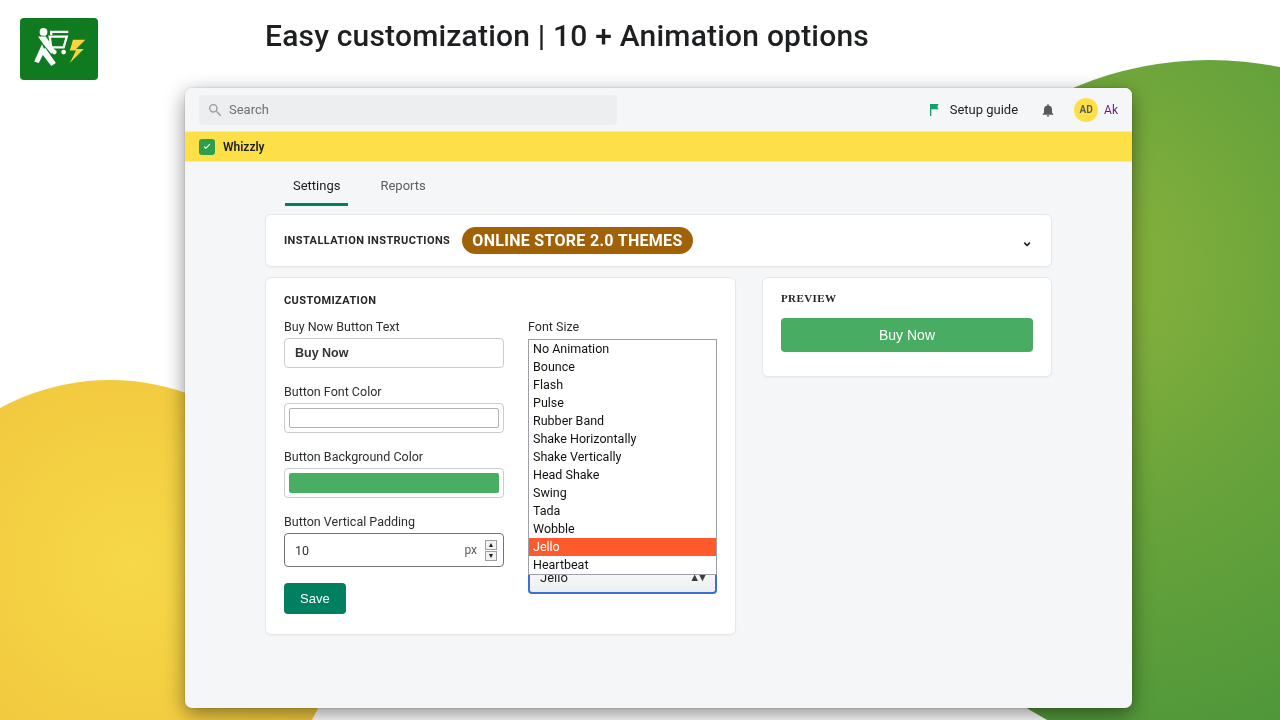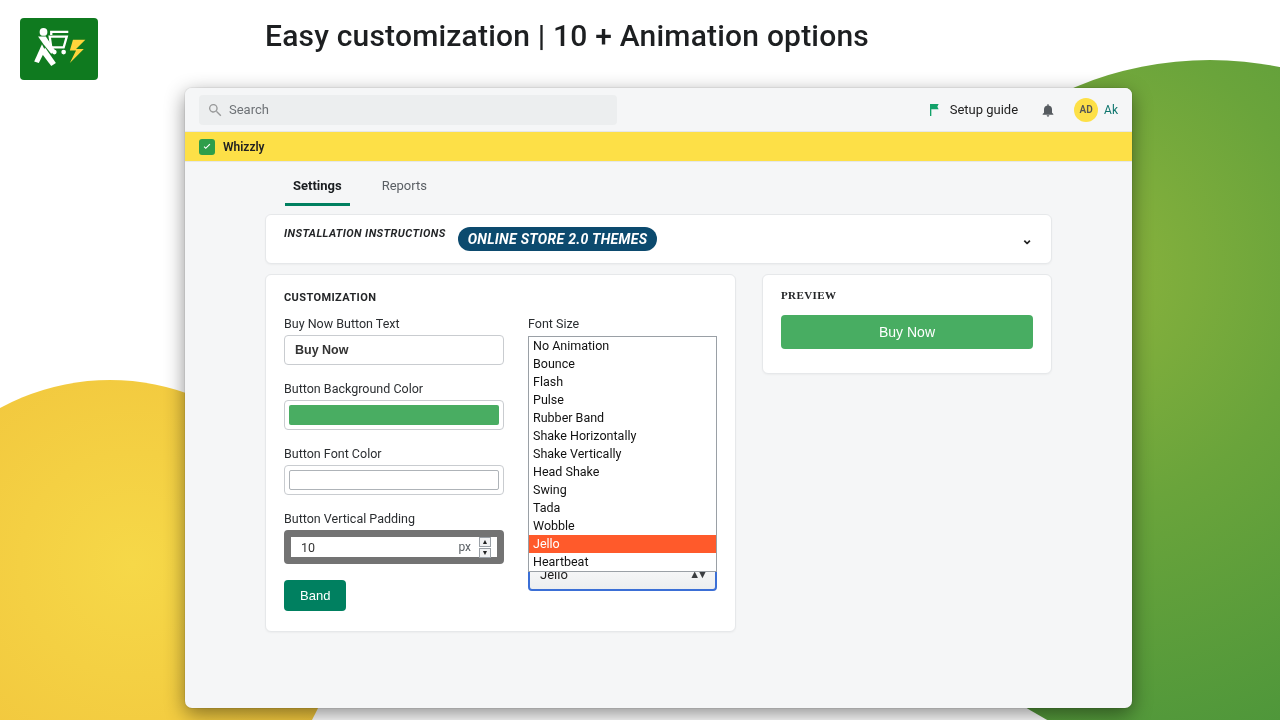--- a/index.html
+++ b/index.html
@@ -32,49 +32,49 @@
   .topbar { display: flex; align-items: center; height: 44px; padding: 0 14px; background: #f5f6f7; border-bottom: 1px solid #e5e7e9; }
   .searchbox { display: flex; align-items: center; background: #eceeef; border-radius: 4px; width: 418px; height: 30px; padding: 0 8px; }
   .searchbox svg { width: 16px; height: 16px; opacity: .55; flex: 0 0 auto; }
   .searchbox .ph { margin-left: 6px; color: #6e7276; font-size: 13px; }
   .topbar-spacer { flex: 1; }
   .guide { display: flex; align-items: center; gap: 6px; font-size: 13px; color: #222; }
   .guide svg { width: 16px; height: 16px; fill: #12a169; }
   .bell { margin-left: 22px; display: flex; align-items: center; }
   .bell svg { width: 16px; height: 16px; fill: #565b60; }
   .avatar { margin-left: 18px; width: 24px; height: 24px; border-radius: 50%; background: #fde047; color: #555; font-size: 10px; display: flex; align-items: center; justify-content: center; font-weight: 600; }
-  .acct { margin-left: 6px; font-size: 12px; color: #0f766e; }
+  .acct { margin-left: 6px; font-size: 12px; color: #701a75; }
   .appbar { display: flex; align-items: center; height: 30px; padding: 0 14px; background: #fde047; border-bottom: 1px solid #e5e7e9; }
   .app-ic { width: 16px; height: 16px; background: #2e9e4a; border-radius: 3px; display: flex; align-items: center; justify-content: center; }
   .app-ic svg { width: 10px; height: 10px; fill: #fff; }
   .app-name { margin-left: 8px; font-size: 12px; font-weight: 600; color: #222; }
   .body { padding: 0 0 20px 0; }
   .tabs { display: flex; align-items: flex-end; gap: 24px; padding: 0 0 0 100px; margin-top: 4px; height: 40px; }
   .tab { font-size: 13px; color: #5a5f64; padding: 10px 8px; cursor: pointer; border-bottom: 3px solid transparent; }
-  .tab.active { color: #1a1d20; border-bottom-color: #008060; font-weight: 700; }
+  .tab.active { color: #1a1d20; border-bottom-color: #008060; font-weight: 400; }
   .cards { padding: 0 80px; }
   .card { background: #fff; border: 1px solid #e6e8ea; border-radius: 6px; box-shadow: 0 1px 2px rgba(0,0,0,.04); }
   .install { display: flex; align-items: center; justify-content: space-between; padding: 12px 18px; margin-top: 8px; }
-  .install-left { display: flex; gap: 12px; font-style: italic; }
+  .install-left { display: flex; align-items: center; gap: 12px; }
   .install-left .ttl { font-size: 11px; font-weight: 700; letter-spacing: .4px; color: #242628; }
-  .pill { background: #0c4a6e; color: #fff; font-size: 14px; font-weight: 700; letter-spacing: .3px; padding: 4px 10px; border-radius: 999px; }
+  .pill { background: #a16207; color: #fff; font-size: 16px; font-weight: 700; letter-spacing: .3px; padding: 4px 10px; border-radius: 999px; }
   .chev { font-size: 14px; font-weight: 800; }
 
   .row2 { display: flex; gap: 26px; margin-top: 10px; align-items: flex-start; }
   .cust { flex: 1; padding: 16px 18px 20px 18px; position: relative; }
   .cust .ttl { font-size: 11px; font-weight: 700; letter-spacing: .4px; color: #242628; margin-bottom: 12px; }
   .cols { display: flex; gap: 24px; }
   .col { flex: 1; }
   .field-label { font-size: 12.5px; color: #2b2e31; margin-bottom: 4px; }
   .txt-input { width: 100%; height: 30px; border: 1px solid #c9ccd0; border-radius: 4px; padding: 0 10px; font-size: 12.5px; color: #333; background: #fff; font-weight: 600; }
   .swatch-wrap { width: 100%; height: 30px; border: 1px solid #c9ccd0; border-radius: 4px; display: flex; align-items: center; padding: 4px; background: #fff; }
   .swatch { height: 100%; border-radius: 2px; flex: 0 0 210px; }
   .swatch.white { border: 1px solid #aeb3b8; }
   .field { margin-bottom: 16px; }
-  .num-wrap { display: flex; align-items: center; width: 100%; height: 34px; border: 7px solid #737373; border-radius: 4px; padding: 0 6px 0 10px; background: #fff; }
+  .num-wrap { display: flex; align-items: center; width: 100%; height: 34px; border: 1px solid #737373; border-radius: 4px; padding: 0 6px 0 10px; background: #fff; }
   .num-wrap .val { font-size: 12.5px; color: #333; }
   .num-wrap .spacer { flex: 1; }
   .num-wrap .unit { font-size: 12px; color: #5b6065; margin-right: 8px; }
   .stepper { display: flex; flex-direction: column; gap: 1px; }
   .stepper div { width: 12px; height: 10px; border: 1px solid #9aa0a6; background: #f1f2f3; font-size: 7px; display: flex; align-items: center; justify-content: center; }
   .save-btn { background: #008060; color: #fff; border: none; border-radius: 4px; font-size: 13px; font-weight: 500; padding: 8px 16px; cursor: pointer; }
 
   
   .col.right { position: relative; }
   .select-box { width: 100%; height: 34px; border: 2px solid #3b6fd6; border-radius: 4px; background: linear-gradient(#fcfcfd,#eceeef); display: flex; align-items: center; padding: 0 10px; font-size: 13px; color: #222; justify-content: space-between; }
@@ -168,44 +168,44 @@
         <div class="row2">
           <div class="card cust">
             <div class="ttl">CUSTOMIZATION</div>
             <div class="cols">
               <div class="col">
                 <div class="field">
                   <div class="field-label">Buy Now Button Text</div>
                   <input class="txt-input" value="Buy Now" style="">
                 </div>
                 <div class="field">
+                  <div class="field-label">Button Font Color</div>
+                  <div class="swatch-wrap">
+                    <div class="swatch white" style="background:#ffffff"></div>
+                  </div>
+                </div>
+                <div class="field">
                   <div class="field-label">Button Background Color</div>
                   <div class="swatch-wrap">
                     <div class="swatch" style="background:#49ad62"></div>
-                  </div>
-                </div>
-                <div class="field">
-                  <div class="field-label">Button Font Color</div>
-                  <div class="swatch-wrap">
-                    <div class="swatch white" style="background:#ffffff"></div>
                   </div>
                 </div>
                 <div class="field">
                   <div class="field-label">Button Vertical Padding</div>
                   <div class="num-wrap">
                     <span class="val">10</span>
                     <span class="spacer"></span>
                     <span class="unit">px</span>
                     <div class="stepper">
                       <div>▲</div>
                       <div>▼</div>
                     </div>
                   </div>
                 </div>
-                <button class="save-btn">Band</button>
+                <button class="save-btn">Save</button>
               </div>
 
               <div class="col right">
                 <div class="field-label">Font Size</div>
 
                 <div class="listbox" id="anim-listbox">
                     <div class="opt">No Animation</div>
                     <div class="opt">Bounce</div>
                     <div class="opt">Flash</div>
                     <div class="opt">Pulse</div>

